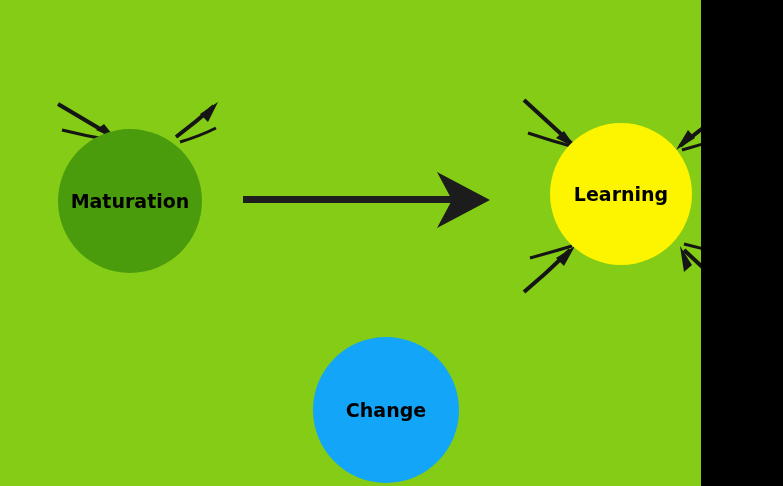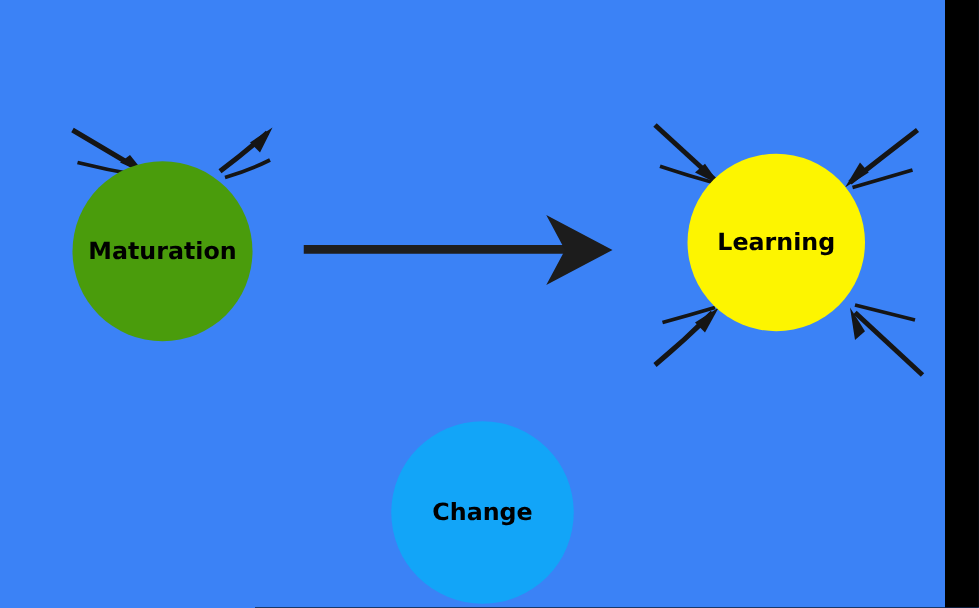--- a/index.html
+++ b/index.html
@@ -5,23 +5,23 @@
   html, body {
     margin: 0;
     padding: 0;
     background: #000000;
   }
   body {
     font-family: "DejaVu Sans", sans-serif;
   }
   #canvas {
     position: relative;
-    width: 756px;
+    width: 701px;
     height: 486px;
-    background: #3b82f6;
+    background: #84cc16;
     overflow: hidden;
   }
   #diagram-svg {
     position: absolute;
     left: 0;
     top: 0;
     width: 783px;
     height: 486px;
     display: block;
   }

